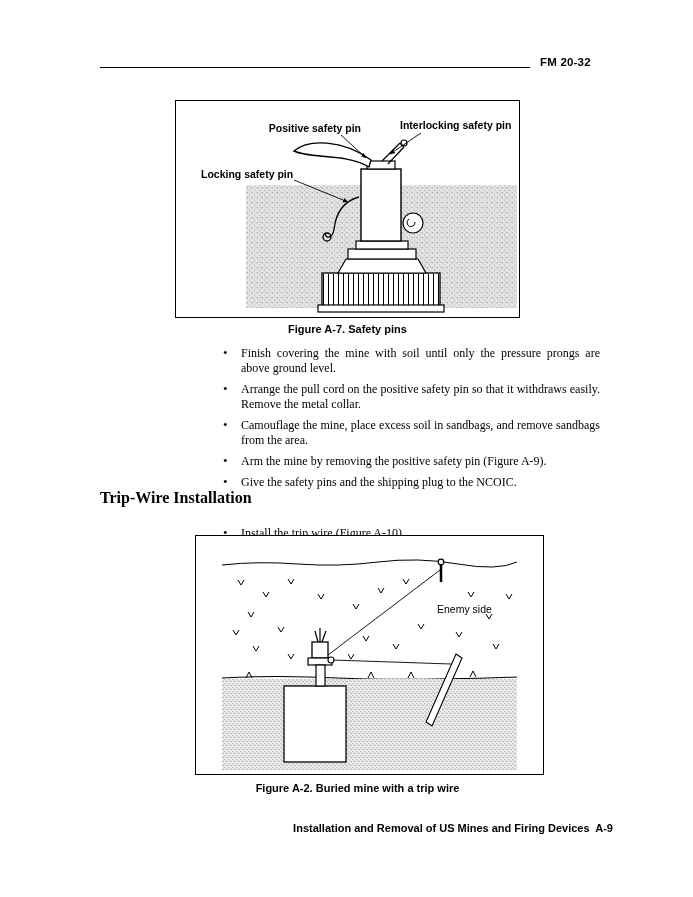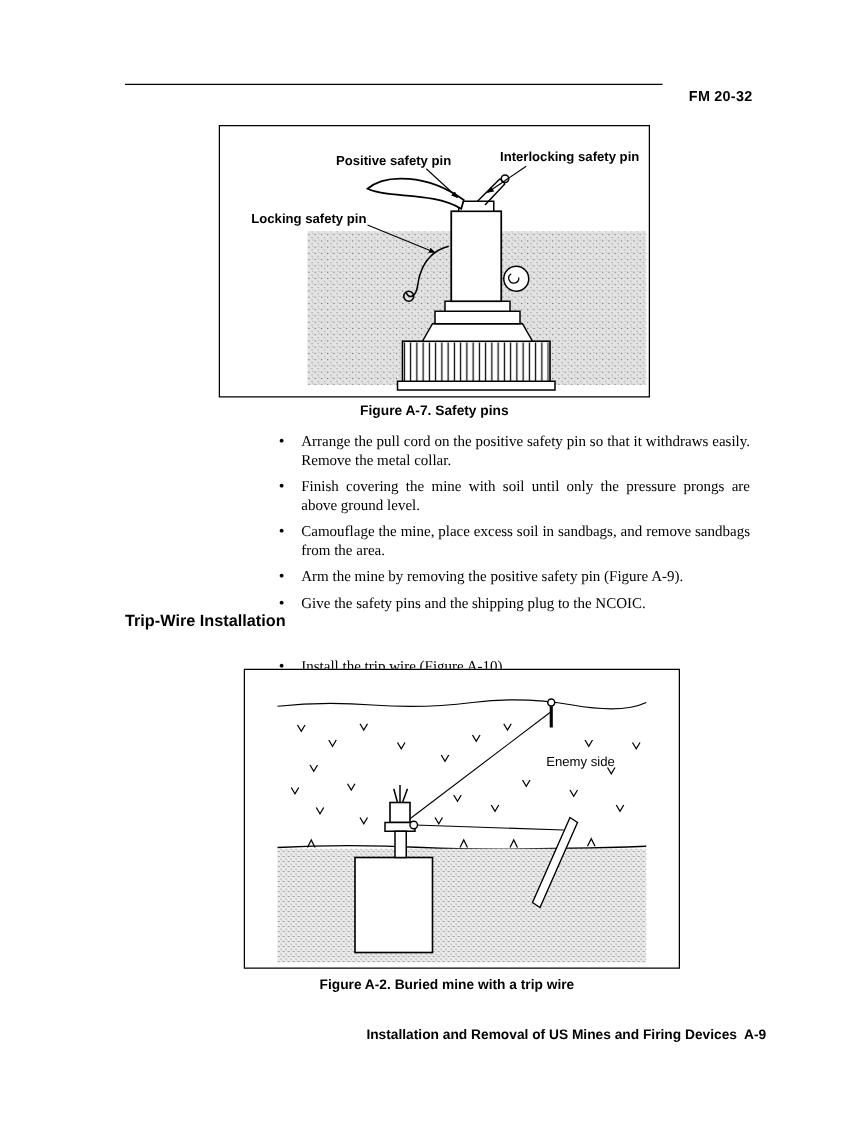--- a/index.html
+++ b/index.html
@@ -3,21 +3,21 @@
 <meta charset="utf-8">
 <style>
   * { margin:0; padding:0; box-sizing:border-box; }
   html,body { background:#ffffff; }
   .page {
     position:relative; width:693px; height:897px; background:#fff;
     font-family:"Liberation Serif", serif; color:#000; overflow:hidden;
   }
   .header-rule { position:absolute; left:100px; top:67px; width:430px; height:1px; background:#000; }
   .doc-ref {
-    position:absolute; left:540px; top:72px; width:73px; text-align:center;
+    position:absolute; left:540px; top:56px; width:73px; text-align:left;
     font:bold 11.5px "Liberation Sans", sans-serif; letter-spacing:.2px;
   }
   .fig { position:absolute; border:1px solid #000; background:#fff; }
   .fig-a9  { left:175px; top:100px; width:345px; height:218px;font-weight:bold; }
   .fig-a10 { left:195px; top:535px; width:349px; height:240px;text-align:center; }
   .fig svg { display:block; width:100%; height:100%; }
   .fig-label { font-family:"Liberation Sans", sans-serif; font-size:10.5px; fill:#000; }
   .caption {
     position:absolute; text-align:center;
     font:bold 11px "Liberation Sans", sans-serif;
@@ -27,21 +27,21 @@
   .bullets { position:absolute; left:222px; width:378px; list-style:none; }
   .bullets li {
     position:relative; padding-left:19px; margin-bottom:6px;
     font-size:12px; line-height:15px; text-align:justify;
   }
   .bullets li::before { content:"\2022"; position:absolute; left:1px; top:-1px; font-size:13px; }
   .bullets-main { top:346px; }
   .bullets-trip { top:526px; }
   .section-heading {
     position:absolute; left:100px; top:489px;
-    font-family:Liberation Sans, sans-serif; font-size:13px; font-weight:bold;
+    font-family:Liberation Serif, serif; font-size:16px; font-weight:bold;
   }
   .page-footer {
     position:absolute; left:0; top:822px; width:613px; text-align:right;
     font:bold 11px "Liberation Sans", sans-serif;
   }
 </style>
 </head>
 <body>
 
 <div class="page">
@@ -106,22 +106,22 @@
       </g>
 
       <text class="fig-label" x="185" y="31" text-anchor="end">Positive safety pin</text>
       <text class="fig-label" x="224" y="28">Interlocking safety pin</text>
       <text class="fig-label" x="25" y="77">Locking safety pin</text>
     </svg>
   </figure>
   <div class="caption caption-a9">Figure A-7. Safety pins</div>
 
   <ul class="bullets bullets-main">
+    <li>Finish covering the mine with soil until only the pressure prongs are above ground level.</li>
     <li>Arrange the pull cord on the positive safety pin so that it withdraws easily. Remove the metal collar.</li>
-    <li>Finish covering the mine with soil until only the pressure prongs are above ground level.</li>
     <li>Camouflage the mine, place excess soil in sandbags, and remove sandbags from the area.</li>
     <li>Arm the mine by removing the positive safety pin (Figure A-9).</li>
     <li>Give the safety pins and the shipping plug to the NCOIC.</li>
   </ul>
 
   <h3 class="section-heading">Trip-Wire Installation</h3>
 
   <ul class="bullets bullets-trip">
     <li>Install the trip wire (Figure A-10).</li>
   </ul>

